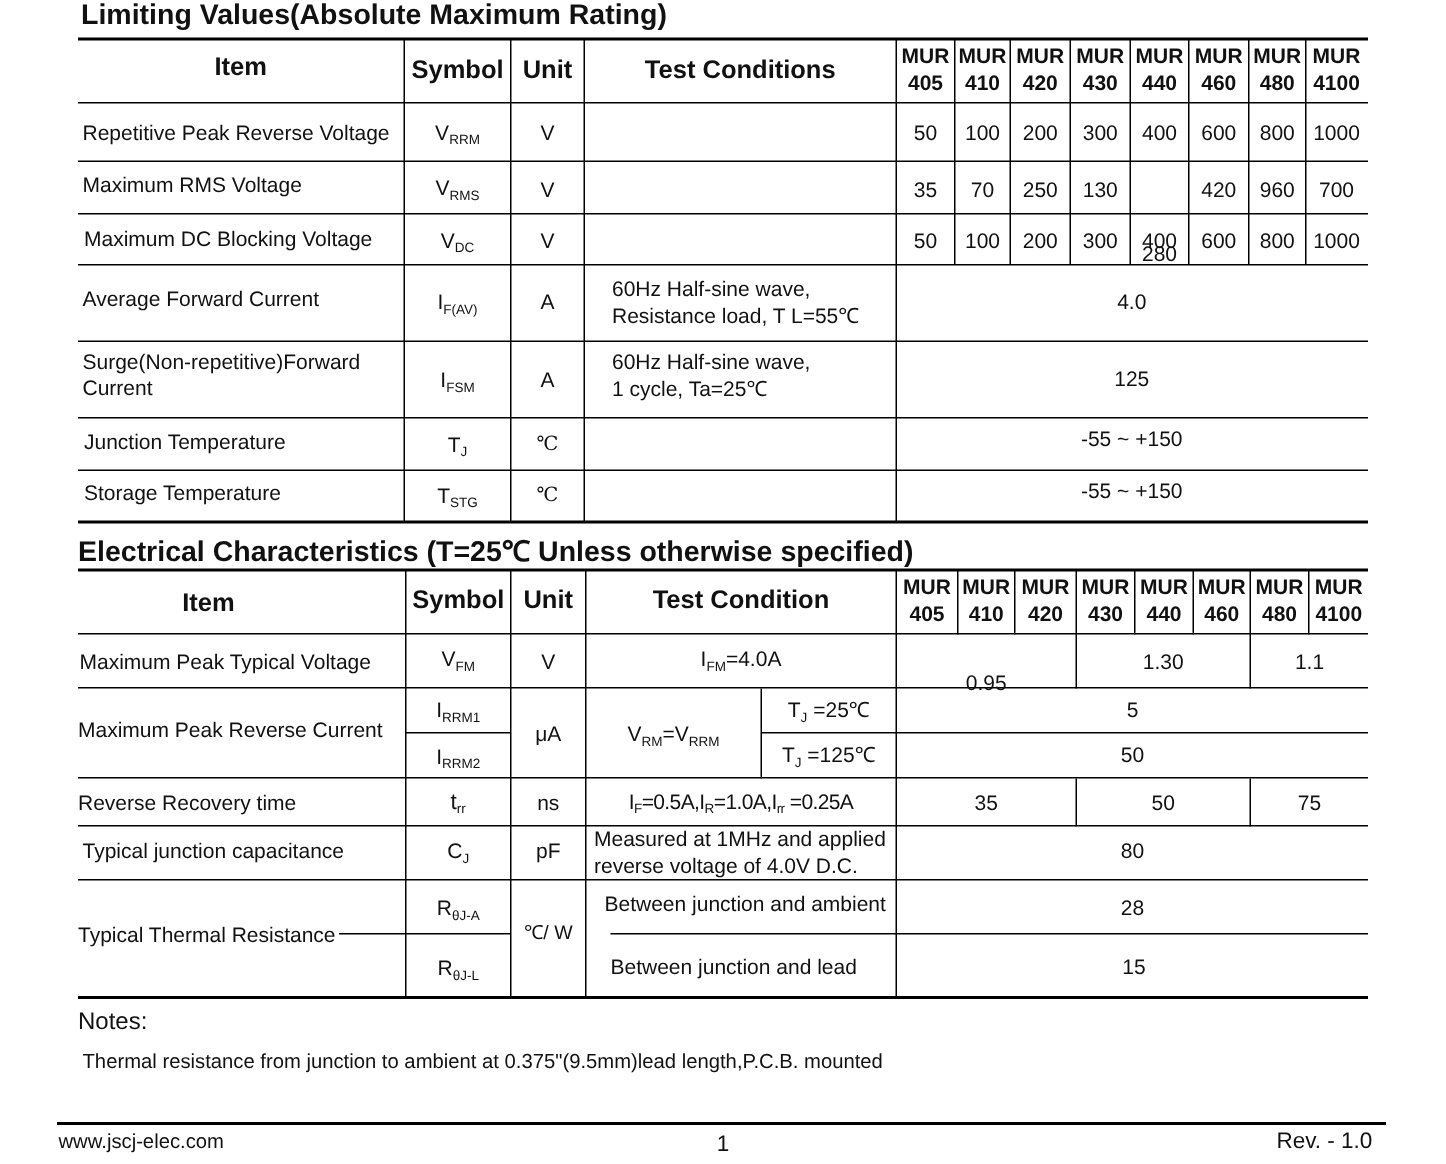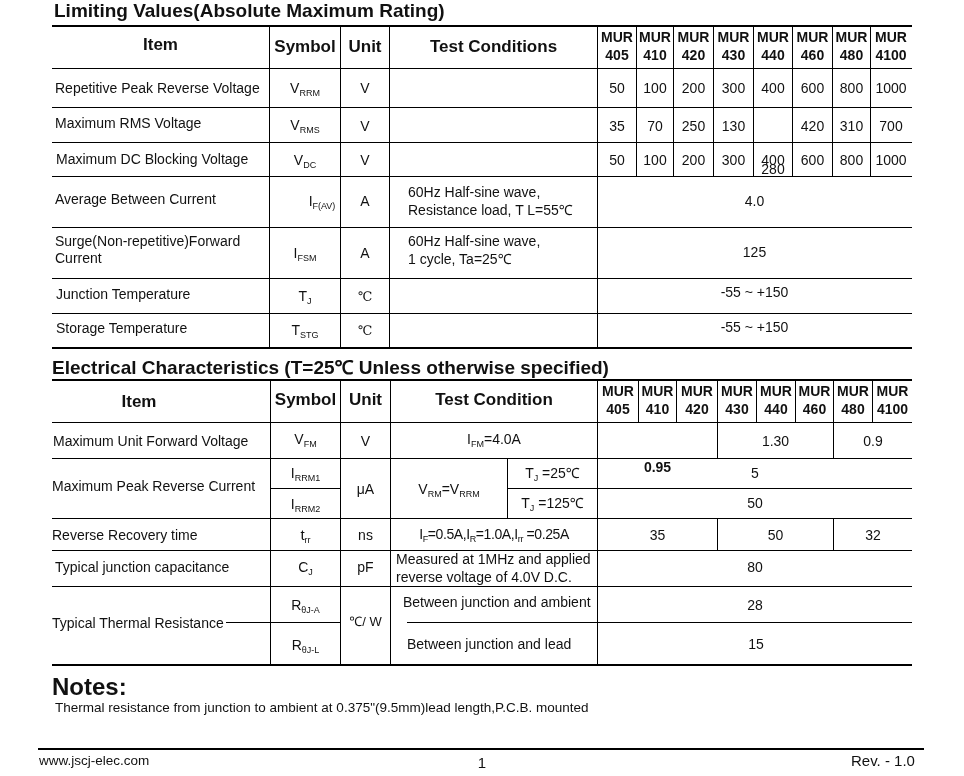--- a/index.html
+++ b/index.html
@@ -79,42 +79,42 @@
     <div class="txt" style="left:55px;top:115px;">Maximum RMS Voltage</div>
     <div class="txt sym c" style="left:270px;width:70px;top:117px;"><span>V</span><sub>RMS</sub></div>
     <div class="txt c" style="left:341px;width:48px;top:118px;">V</div>
 
   <div class="txt c" style="left: 598px; width: 38px; top: 118px;">35</div>
       <div class="txt c" style="left: 637px; width: 36px; top: 118px;">70</div>
       <div class="txt c" style="left: 674px; width: 39px; top: 118px;">250</div>
       <div class="txt c" style="left: 714px; width: 39px; top: 118px;">130</div>
       <div class="txt c" style="left: 754px; width: 38px; top: 118px; margin-top: 43px;">280</div>
       <div class="txt c" style="left: 793px; width: 39px; top: 118px;">420</div>
-      <div class="txt c" style="left: 833px; width: 37px; top: 118px;">310</div>
+      <div class="txt c" style="left: 833px; width: 37px; top: 118px;">960</div>
       <div class="txt c" style="left: 871px; width: 40px; top: 118px;">700</div>
     </div>
 
   <div>
     <div class="txt" style="left:56px;top:151px;">Maximum DC Blocking Voltage</div>
     <div class="txt sym c" style="left:270px;width:70px;top:152px;"><span>V</span><sub>DC</sub></div>
     <div class="txt c" style="left:341px;width:48px;top:152px;">V</div>
 
   <div class="txt c" style="left: 598px; width: 38px; top: 152px;">50</div>
       <div class="txt c" style="left: 637px; width: 36px; top: 152px;">100</div>
       <div class="txt c" style="left: 674px; width: 39px; top: 152px;">200</div>
       <div class="txt c" style="left: 714px; width: 39px; top: 152px;">300</div>
       <div class="txt c" style="left: 754px; width: 38px; top: 152px;">400</div>
       <div class="txt c" style="left: 793px; width: 39px; top: 152px;">600</div>
       <div class="txt c" style="left: 833px; width: 37px; top: 152px;">800</div>
       <div class="txt c" style="left: 871px; width: 40px; top: 152px;">1000</div>
     </div>
 
   <div>
-    <div class="txt" style="left:55px;top:191px;">Average Between Current</div>
-    <div class="txt sym c" style="left:287px;width:70px;top:193px;"><span>I</span><sub>F(AV)</sub></div>
+    <div class="txt" style="left:55px;top:191px;">Average Forward Current</div>
+    <div class="txt sym c" style="left:270px;width:70px;top:193px;"><span>I</span><sub>F(AV)</sub></div>
     <div class="txt c" style="left:341px;width:48px;top:193px;">A</div>
     <div class="txt" style="left:408px;top:184px;">60Hz Half-sine wave,</div>
     <div class="txt" style="left:408px;top:202px;">Resistance load, T L=55℃</div>
     <div class="txt c" style="left:598px;width:313px;top:193px;">4.0</div>
   </div>
 
   <div>
     <div class="txt" style="left:55px;top:233px;">Surge(Non-repetitive)Forward</div>
     <div class="txt" style="left:55px;top:250px;">Current</div>
     <div class="txt sym c" style="left:270px;width:70px;top:245px;"><span>I</span><sub>FSM</sub></div>
@@ -181,27 +181,27 @@
   <div class="mur" style="left:598px;width:40px;top:382px;"><span>MUR</span><br><span>405</span></div>
   <div class="mur" style="left:639px;width:37px;top:382px;"><span>MUR</span><br><span>410</span></div>
   <div class="mur" style="left:677px;width:40px;top:382px;"><span>MUR</span><br><span>420</span></div>
   <div class="mur" style="left:718px;width:38px;top:382px;"><span>MUR</span><br><span>430</span></div>
   <div class="mur" style="left:757px;width:38px;top:382px;"><span>MUR</span><br><span>440</span></div>
   <div class="mur" style="left:796px;width:37px;top:382px;"><span>MUR</span><br><span>460</span></div>
   <div class="mur" style="left:834px;width:38px;top:382px;"><span>MUR</span><br><span>480</span></div>
   <div class="mur" style="left:873px;width:39px;top:382px;"><span>MUR</span><br><span>4100</span></div>
 
   <div>
-    <div class="txt" style="left:53px;top:433px;">Maximum Unit Forward Voltage</div>
+    <div class="txt" style="left:53px;top:433px;">Maximum Peak Typical Voltage</div>
     <div class="txt c" style="left:271px;width:69px;top:431px;"><span>V</span><sub>FM</sub></div>
     <div class="txt c" style="left:341px;width:49px;top:433px;">V</div>
     <div class="txt c" style="left:391px;width:206px;top:431px;"><span>I</span><sub>FM</sub><span>=4.0A</span></div>
-    <div class="txt c" style="left:598px;width:119px;top:459px;font-weight:bold;">0.95</div>
+    <div class="txt c" style="left:598px;width:119px;top:447px;">0.95</div>
     <div class="txt c" style="left:718px;width:115px;top:433px;">1.30</div>
-    <div class="txt c" style="left:834px;width:78px;top:433px;">0.9</div>
+    <div class="txt c" style="left:834px;width:78px;top:433px;">1.1</div>
   </div>
 
   <div>
     <div class="txt" style="left:52px;top:478px;">Maximum Peak Reverse Current</div>
     <div class="txt c" style="left:271px;width:69px;top:465px;"><span>I</span><sub>RRM1</sub></div>
     <div class="txt c" style="left:271px;width:69px;top:496px;"><span>I</span><sub>RRM2</sub></div>
     <div class="txt c" style="left:341px;width:49px;top:481px;">μA</div>
     <div class="txt c" style="left:391px;width:116px;top:481px;"><span>V</span><sub>RM</sub><span>=V</span><sub>RRM</sub></div>
     <div class="txt c" style="left:508px;width:89px;top:465px;"><span>T</span><sub>J</sub><span> =25℃</span></div>
     <div class="txt c" style="left:508px;width:89px;top:495px;"><span>T</span><sub>J</sub><span> =125℃</span></div>
@@ -209,21 +209,21 @@
     <div class="txt c" style="left:598px;width:314px;top:495px;">50</div>
   </div>
 
   <div>
     <div class="txt" style="left:52px;top:527px;">Reverse Recovery time</div>
     <div class="txt c" style="left:271px;width:69px;top:526px;font-size:15px;"><span>t</span><sub>rr</sub></div>
     <div class="txt c" style="left:341px;width:49px;top:527px;">ns</div>
     <div class="txt c" style="left:391px;width:206px;top:526px;letter-spacing:-0.4px;"><span>I</span><sub>F</sub><span>=0.5A,I</span><sub>R</sub><span>=1.0A,I</span><sub>rr</sub><span> =0.25A</span></div>
     <div class="txt c" style="left:598px;width:119px;top:527px;">35</div>
     <div class="txt c" style="left:718px;width:115px;top:527px;">50</div>
-    <div class="txt c" style="left:834px;width:78px;top:527px;">32</div>
+    <div class="txt c" style="left:834px;width:78px;top:527px;">75</div>
   </div>
 
   <div>
     <div class="txt" style="left:55px;top:559px;">Typical junction capacitance</div>
     <div class="txt c" style="left:271px;width:69px;top:559px;"><span>C</span><sub>J</sub></div>
     <div class="txt c" style="left:341px;width:49px;top:559px;">pF</div>
     <div class="txt" style="left:396px;top:551px;">Measured at 1MHz and applied</div>
     <div class="txt" style="left:396px;top:569px;">reverse voltage of 4.0V D.C.</div>
     <div class="txt c" style="left:598px;width:314px;top:559px;">80</div>
   </div>
@@ -233,19 +233,19 @@
     <div class="txt c" style="left:271px;width:69px;top:597px;"><span>R</span><sub>θJ-A</sub></div>
     <div class="txt c" style="left:271px;width:69px;top:637px;"><span>R</span><sub>θJ-L</sub></div>
     <div class="txt c" style="left:341px;width:49px;top:613px;font-size:13px;">℃/ W</div>
     <div class="txt" style="left:403px;top:594px;">Between junction and ambient</div>
     <div class="txt" style="left:407px;top:636px;">Between junction and lead</div>
     <div class="txt c" style="left:598px;width:314px;top:597px;">28</div>
     <div class="txt c" style="left:598px;width:316px;top:636px;">15</div>
   </div>
 </div>
 
-<div class="abs" style="left:52px;top:673px;font-size:24px;font-weight:bold;">Notes:</div>
+<div class="abs" style="left:52px;top:673px;font-size:16px;font-weight:normal;">Notes:</div>
 <div class="txt" style="left:55px;top:699px;font-size:13.5px;">Thermal resistance from junction to ambient at 0.375"(9.5mm)lead length,P.C.B. mounted</div>
 
 <div class="abs" style="left:38px;top:748px;width:886px;height:0;border-top:2px solid #000;"></div>
 <div class="txt" style="left:39px;top:752px;font-size:13.5px;">www.jscj-elec.com</div>
 <div class="txt c" style="left:470px;width:24px;top:754px;font-size:15px;">1</div>
 <div class="txt" style="left:851px;top:752px;font-size:15px;">Rev. - 1.0</div>
 
 </body></html>

